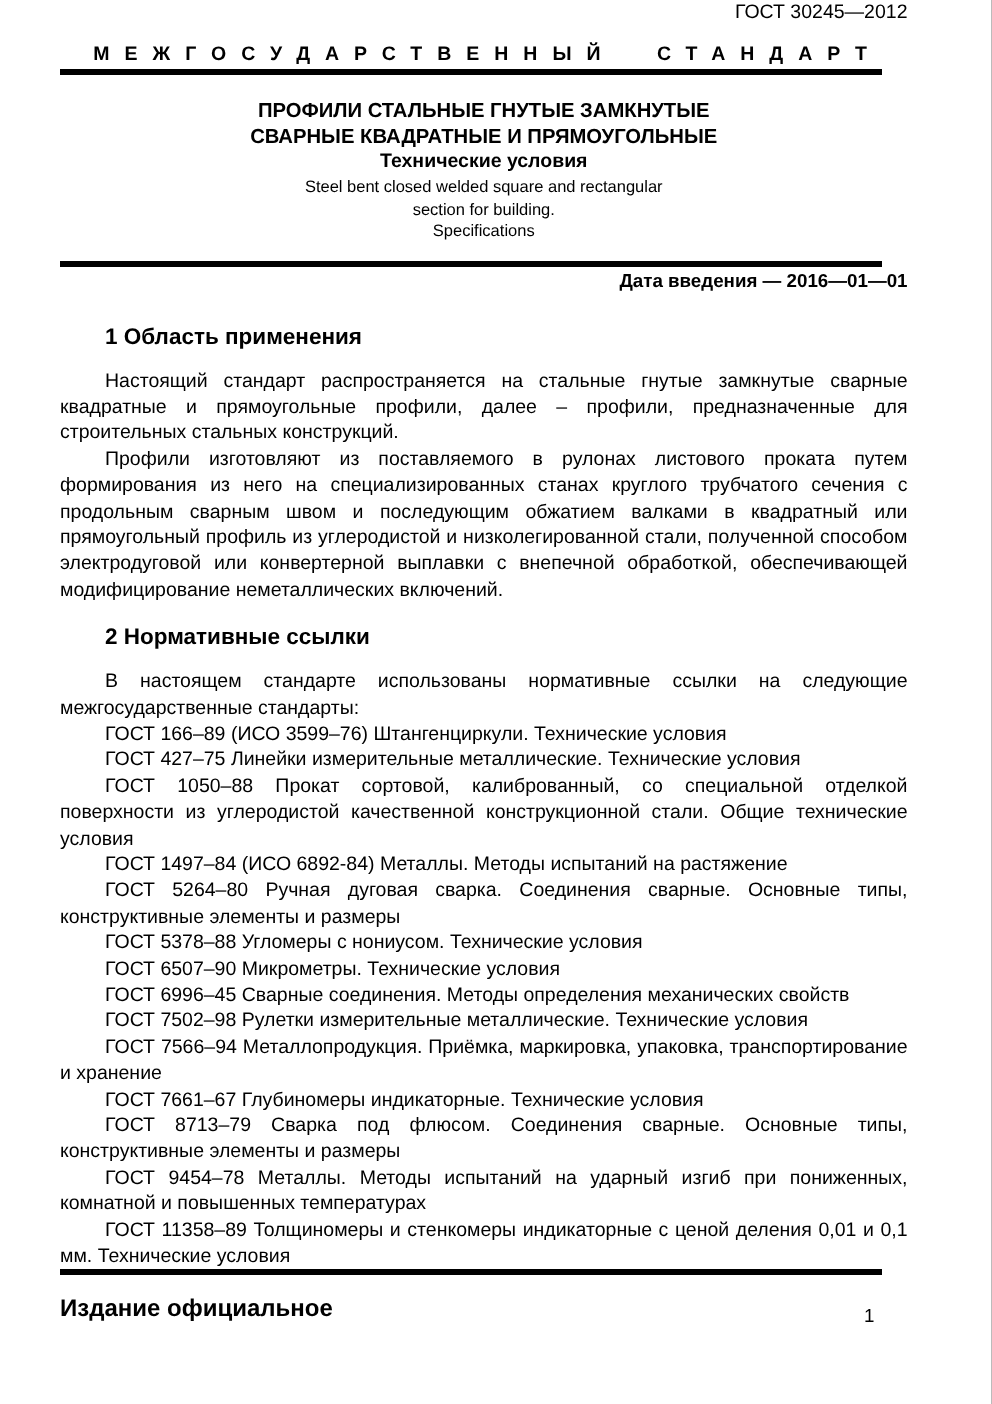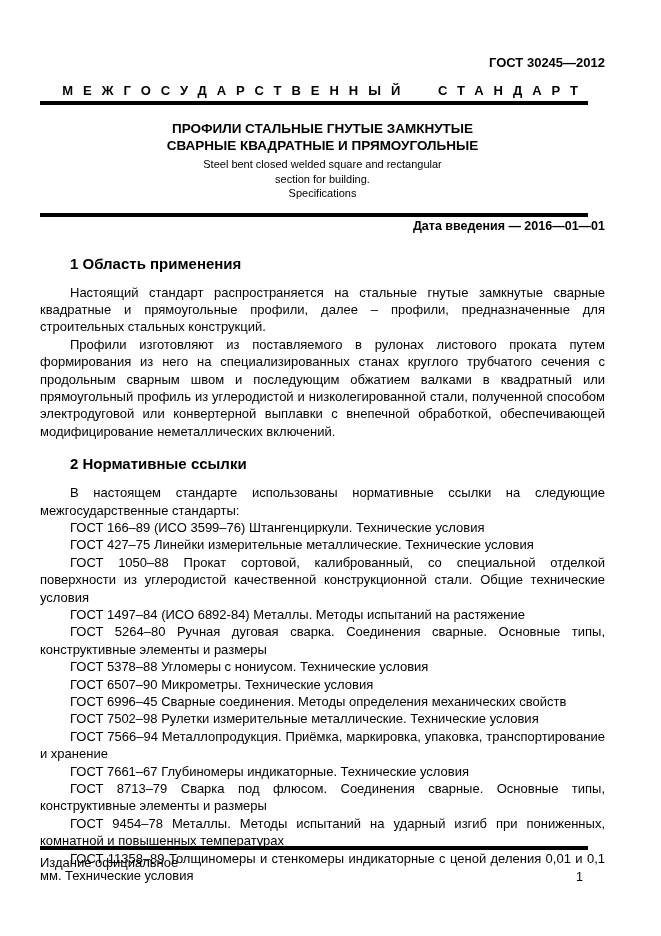--- a/index.html
+++ b/index.html
@@ -8,23 +8,22 @@
   .page {
     position: relative;
     width: 661px;
     height: 936px;
     margin: 0 auto;
     background: #ffffff;
     padding: 0 56px 0 40px;
     overflow: hidden;
   }
   .doc-number {
-    margin-top: 55px;
     text-align: right;
-    font-weight: bold;
+    font-weight: normal;
     font-size: 13px;
   }
   .banner {
     margin-top: 13px;
     text-align: right;
     font-weight: bold;
     font-size: 13px;
     letter-spacing: 10px;
     word-spacing: 14px;
     white-space: nowrap;
@@ -78,23 +77,23 @@
   .footer-rule {
     position: absolute;
     left: 40px;
     bottom: 86px;
     width: 548px;
     border-top: 4px solid #000;
   }
   .edition-note {
     position: absolute;
     left: 40px;
-    bottom: 66px;
-    font-weight: normal;
-    font-size: 13px;
+    bottom: 54px;
+    font-weight: bold;
+    font-size: 16px;
   }
   .page-number {
     position: absolute;
     right: 78px;
     bottom: 52px;
     font-size: 12.5px;
   }
 </style>
 </head>
 <body>
@@ -102,20 +101,21 @@
 <div class="page">
 
   <div class="doc-number">ГОСТ 30245—2012</div>
 
   <div class="banner">МЕЖГОСУДАРСТВЕННЫЙ СТАНДАРТ</div>
 
   <div class="title-block">
     <div>ПРОФИЛИ СТАЛЬНЫЕ ГНУТЫЕ ЗАМКНУТЫЕ</div>
     <div>СВАРНЫЕ КВАДРАТНЫЕ И ПРЯМОУГОЛЬНЫЕ</div>
   </div>
+  <div class="title-subtitle">Технические условия</div>
 
   <div class="title-en">
     <div>Steel bent closed welded square and rectangular</div>
     <div>section for building.</div>
     <div>Specifications</div>
   </div>
 
   <div class="date-rule"></div>
   <div class="effective-date">Дата введения — 2016—01—01</div>
 

